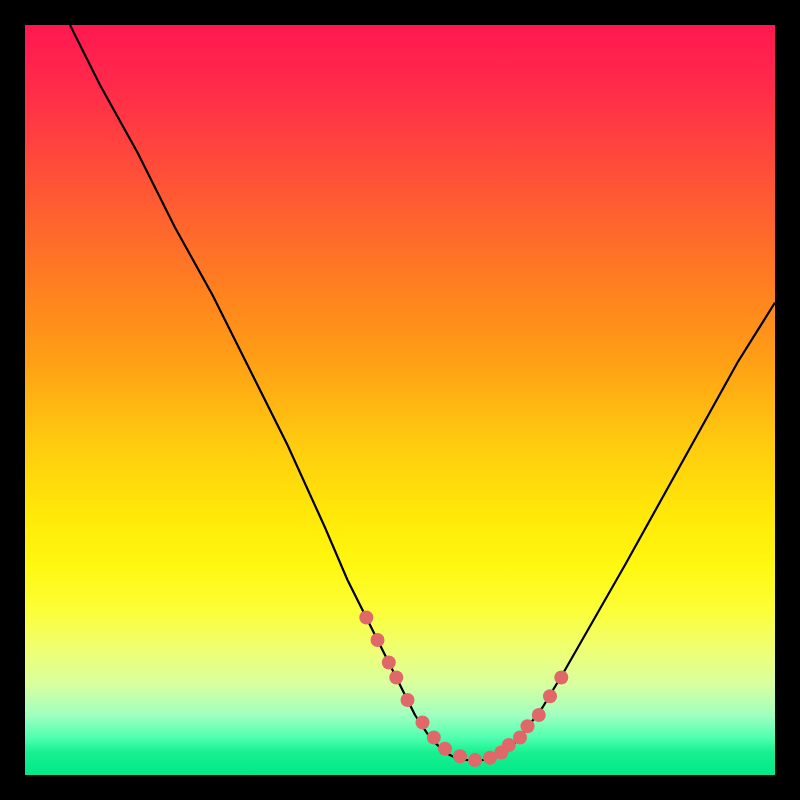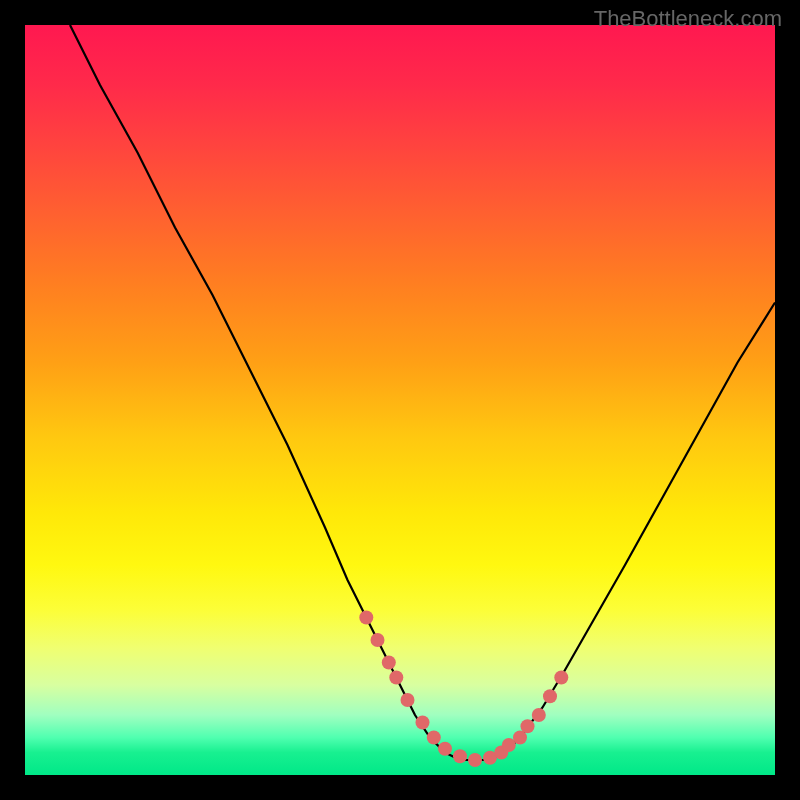--- a/index.html
+++ b/index.html
@@ -26,21 +26,20 @@
       #18f090 97%,
       #00e888 100%);
   }
   svg.curve { position: absolute; left: 0; top: 0; width: 750px; height: 750px; }
   .curve-path { fill: none; stroke: #000; stroke-width: 2.2; }
   .dot { fill: #e06868; }
 </style>
 </head>
 <body>
 <div class="container">
-  <div class="watermark">TheBottleneck.com</div>
   <div class="plot-area">
     <div class="gradient-bg"></div>
     <svg class="curve" viewBox="0 0 750 750">
       <path id="curve-path" class="curve-path" d="M45.0 0.0 L75.0 60.0 L112.5 127.5 L150.0 202.5 L187.5 270.0 L225.0 345.0 L262.5 420.0 L300.0 502.5 L322.5 555.0 L345.0 600.0 L367.5 645.0 L390.0 690.0 L405.0 712.5 L420.0 727.5 L435.0 735.0 L450.0 735.0 L465.0 735.0 L480.0 727.5 L495.0 712.5 L517.5 682.5 L540.0 645.0 L570.0 592.5 L600.0 540.0 L637.5 472.5 L675.0 405.0 L712.5 337.5 L750.0 277.5"></path>
       <g id="dots">
           <circle cx="341.3" cy="592.5" r="7" class="dot"></circle>
           <circle cx="352.5" cy="615.0" r="7" class="dot"></circle>
           <circle cx="363.8" cy="637.5" r="7" class="dot"></circle>
           <circle cx="371.3" cy="652.5" r="7" class="dot"></circle>
           <circle cx="382.5" cy="675.0" r="7" class="dot"></circle>

